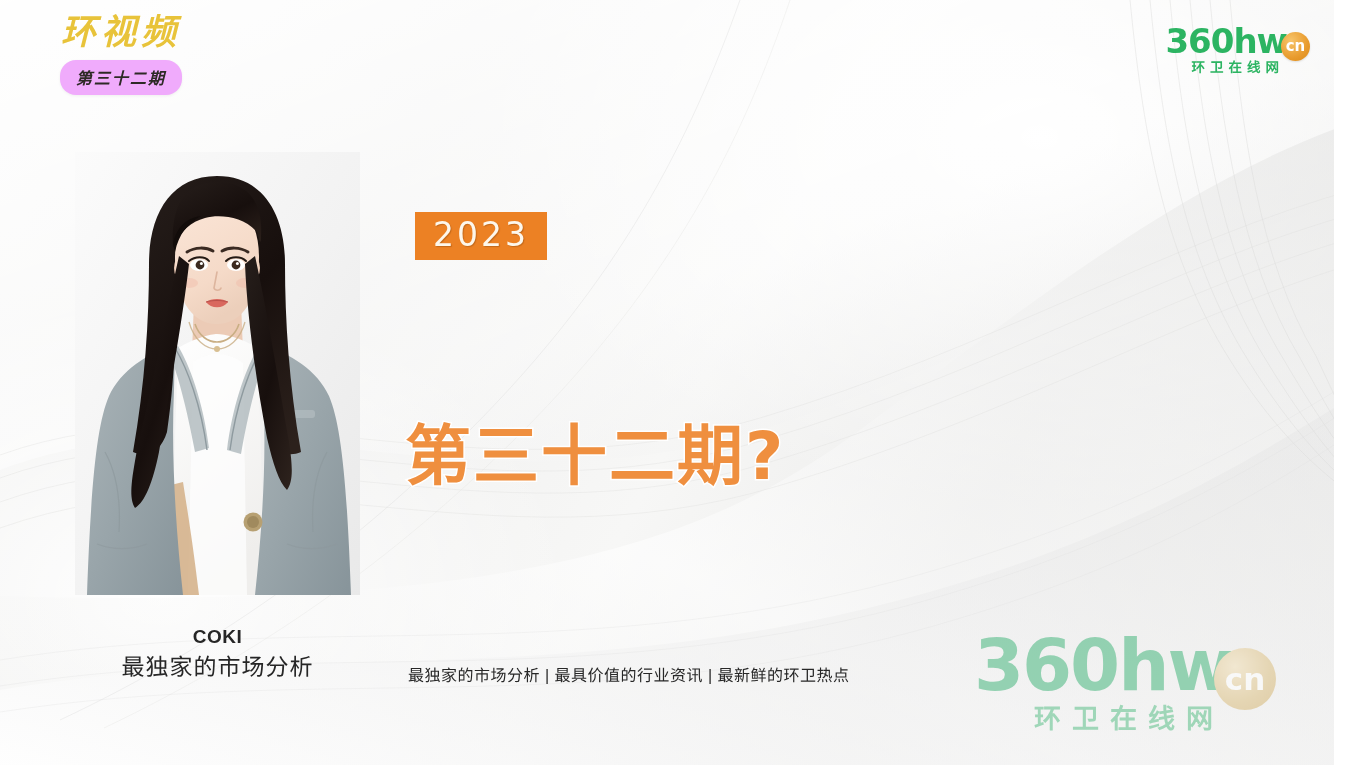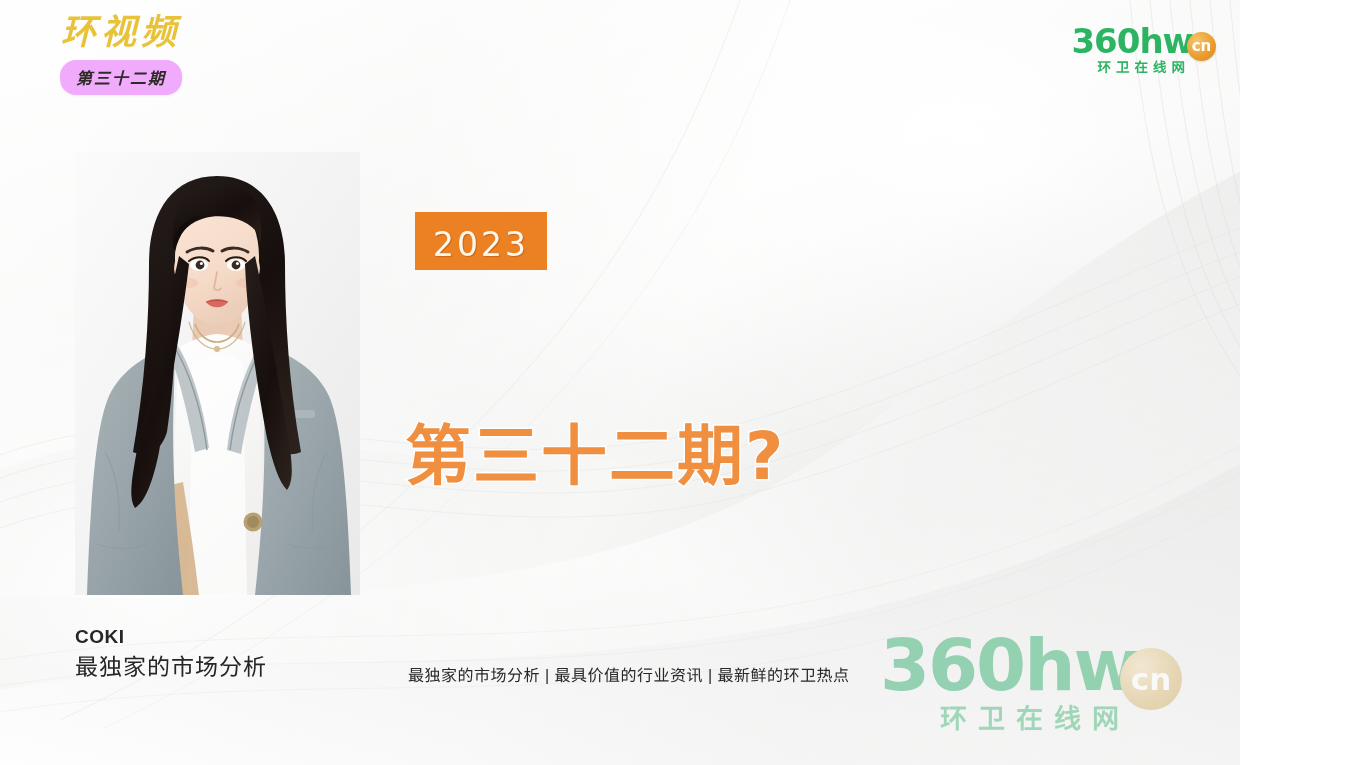--- a/index.html
+++ b/index.html
@@ -7,21 +7,21 @@
     margin: 0;
     padding: 0;
     background: #ffffff;
   }
   body {
     font-family: "Liberation Sans", "DejaVu Sans", sans-serif;
   }
 
   .poster {
     position: relative;
-    width: 1240px;
+    width: 1334px;
     height: 765px;
     overflow: hidden;
     background: #f4f4f3;
   }
 
   
   .bg-base {
     position: absolute;
     inset: 0;
     background:
@@ -130,21 +130,21 @@
     background: #f3f3f2;
   }
   .portrait-svg { display: block; width: 285px; height: 443px; }
 
   
   .reporter {
     position: absolute;
     left: 75px;
     top: 624px;
     width: 285px;
-    text-align: left;
+    text-align: center;
     color: #262626;
   }
   .reporter-name {
     font-size: 19px;
     font-weight: 700;
     letter-spacing: 0.5px;
     line-height: 1.35;
   }
   .reporter-role {
     font-size: 23px;
@@ -152,21 +152,21 @@
     letter-spacing: 1px;
     line-height: 1.4;
     margin-top: 1px;
   }
 
   
   .year-badge {
     position: absolute;
     left: 415px;
     top: 212px;
-    padding: 16px 18px 9px;
+    padding: 6px 18px 9px;
     background: #ec8124;
     color: #fdf7ec;
     font-size: 33px;
     font-weight: 400;
     letter-spacing: 3px;
     line-height: 1;
     font-family: "DejaVu Sans", sans-serif;
     text-shadow: 1px 1px 1px rgba(120,60,10,0.35);
   }
 

